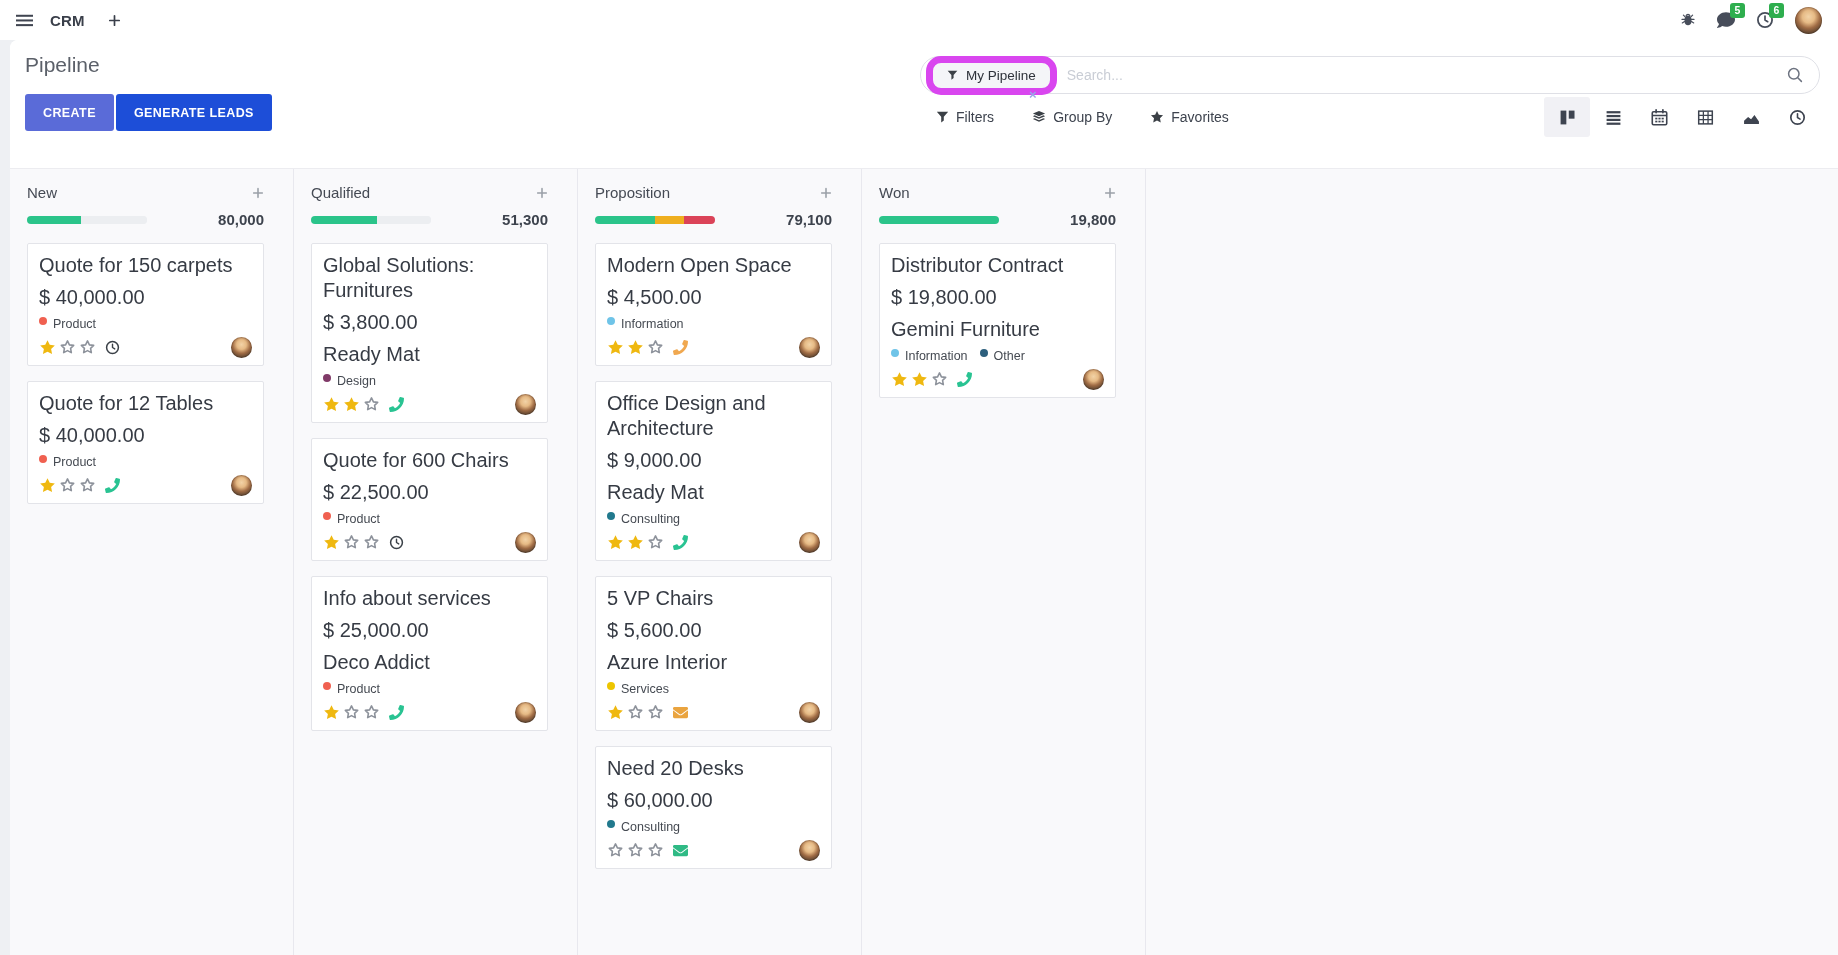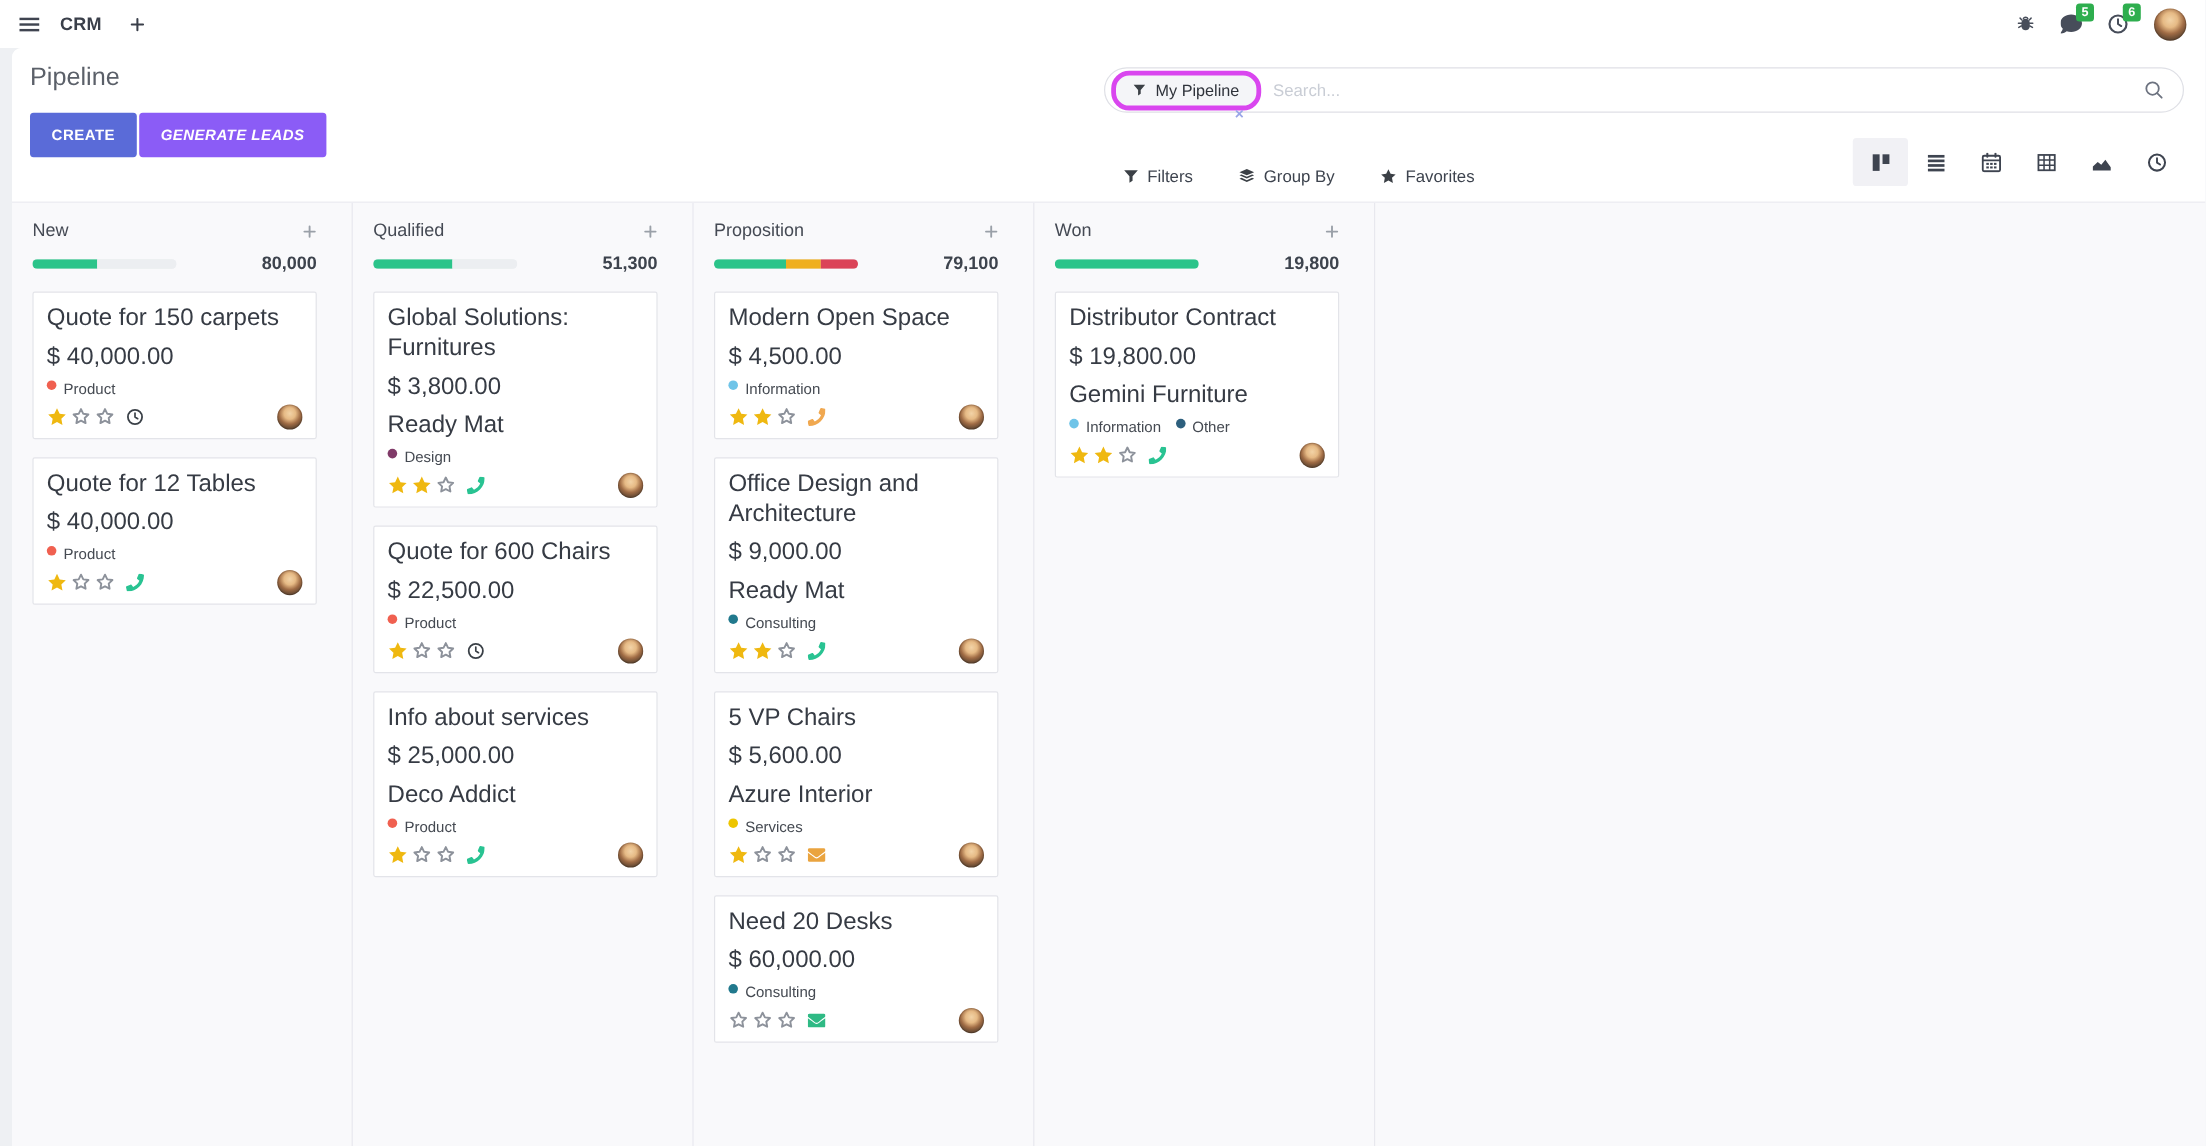--- a/index.html
+++ b/index.html
@@ -45,48 +45,48 @@
   }
   .control-panel { position:relative; height:128px; background:#fff; }
   .cp-title { position:absolute; left:15px; top:13px; font-size:21px; color:#5b6069; }
   .cp-buttons { position:absolute; left:15px; top:54px; display:flex; gap:2px; }
   .btn {
     height:37px; padding:0 18px; font-size:12.5px; font-weight:700;
     letter-spacing:.4px; color:#fff; border:none; cursor:pointer;
     font-family:inherit; border-radius:3px;
   }
   .btn-primary { background:#5a6bd8; }
-  .btn-secondary { background:#8b5cf6;font-style:italic; }
+  .btn-secondary { background:#1d4ed8; }
 
   .search-block { position:absolute; top:16px; right:18px; width:900px; }
   .search-input-wrap {
     position:relative; height:38px; background:#fff;
     border:1px solid #dfe0e6; border-radius:19px;
     display:flex; align-items:center; padding:0 16px 0 5px;
   }
   .facet {
     display:flex; align-items:center; gap:8px;
-    background:#f4f5f8; border:4px solid #d946ef; border-radius:15px;
+    background:#f4f5f8; border:7px solid #d946ef; border-radius:15px;
     padding:5px 14px; font-size:13.5px; color:#2f333b; white-space:nowrap; cursor:pointer;
   }
   .facet .ic { color:#3b4046; }
   .search-input {
     flex:1; border:none; outline:none; background:transparent;
     font-family:inherit; font-size:14px; color:#333; padding:0 10px;
   }
   .search-input::placeholder { color:#c9cdd5; }
   .magnifier { color:#6d7380; display:flex; cursor:pointer; }
   .facet-x {
     position:absolute; left:108px; top:30px;
     color:#9aa6e8; font-size:13px; font-weight:700; cursor:pointer;
   }
 
   .cp-row2 {
-    position:absolute; top:69px; right:18px; width:900px; height:46px;
-    display:flex; align-items:flex-end;
+    position:absolute; top:54px; right:18px; width:900px; height:46px;
+    display:flex; align-items:center;
   }
   .menus { display:flex; gap:38px; padding-left:16px; }
   .menu-item { display:flex; align-items:center; gap:7px; font-size:14px; color:#3d434e; cursor:pointer; }
   .menu-item .ic { color:#3b4046; }
   .switcher { margin-left:auto; display:flex; }
   .switch-btn {
     width:46px; height:40px; display:flex; align-items:center; justify-content:center;
     color:#3e4450; border-radius:3px; cursor:pointer;
   }
   .switch-btn.active { background:#f1f1f5; }

